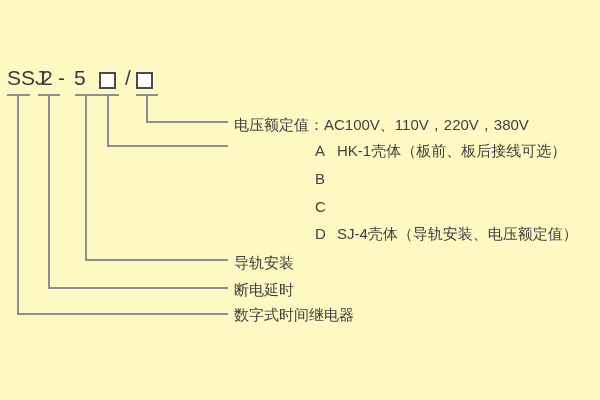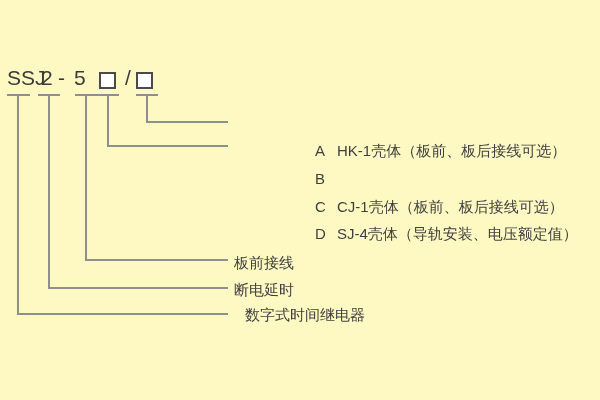--- a/index.html
+++ b/index.html
@@ -63,30 +63,30 @@
 
   <div class="vline" style="left:85px;top:94px;height:167px;"></div>
   <div class="hline" style="left:85px;top:259px;width:143px;"></div>
 
   <div class="vline" style="left:48px;top:94px;height:195px;"></div>
   <div class="hline" style="left:48px;top:287px;width:180px;"></div>
 
   <div class="vline" style="left:17px;top:94px;height:221px;"></div>
   <div class="hline" style="left:17px;top:313px;width:211px;"></div>
 
+  <span class="lbl" style="left:234px;top:116px;">电压额定值：AC100V、110V，220V，380V</span>
 
 
   <span class="optcode" style="left:315px;top:142px;">A</span>
   <span class="opttext" style="left:337px;top:142px;">HK-1壳体（板前、板后接线可选）</span>
 
   <span class="optcode" style="left:315px;top:170px;">B</span>
 
   <span class="optcode" style="left:315px;top:198px;">C</span>
-  <span class="opttext" style="left:337px;top:198px;">CJ-1壳体（板前、板后接线可选）</span>
 
   <span class="optcode" style="left:315px;top:225px;">D</span>
   <span class="opttext" style="left:337px;top:225px;">SJ-4壳体（导轨安装、电压额定值）</span>
 
-  <span class="lbl" style="left:234px;top:254px;">板前接线</span>
+  <span class="lbl" style="left:234px;top:254px;">导轨安装</span>
   <span class="lbl" style="left:234px;top:281px;">断电延时</span>
-  <span class="lbl" style="left:245px;top:306px;">数字式时间继电器</span>
+  <span class="lbl" style="left:234px;top:306px;">数字式时间继电器</span>
 
 </div>
 
 </body></html>

